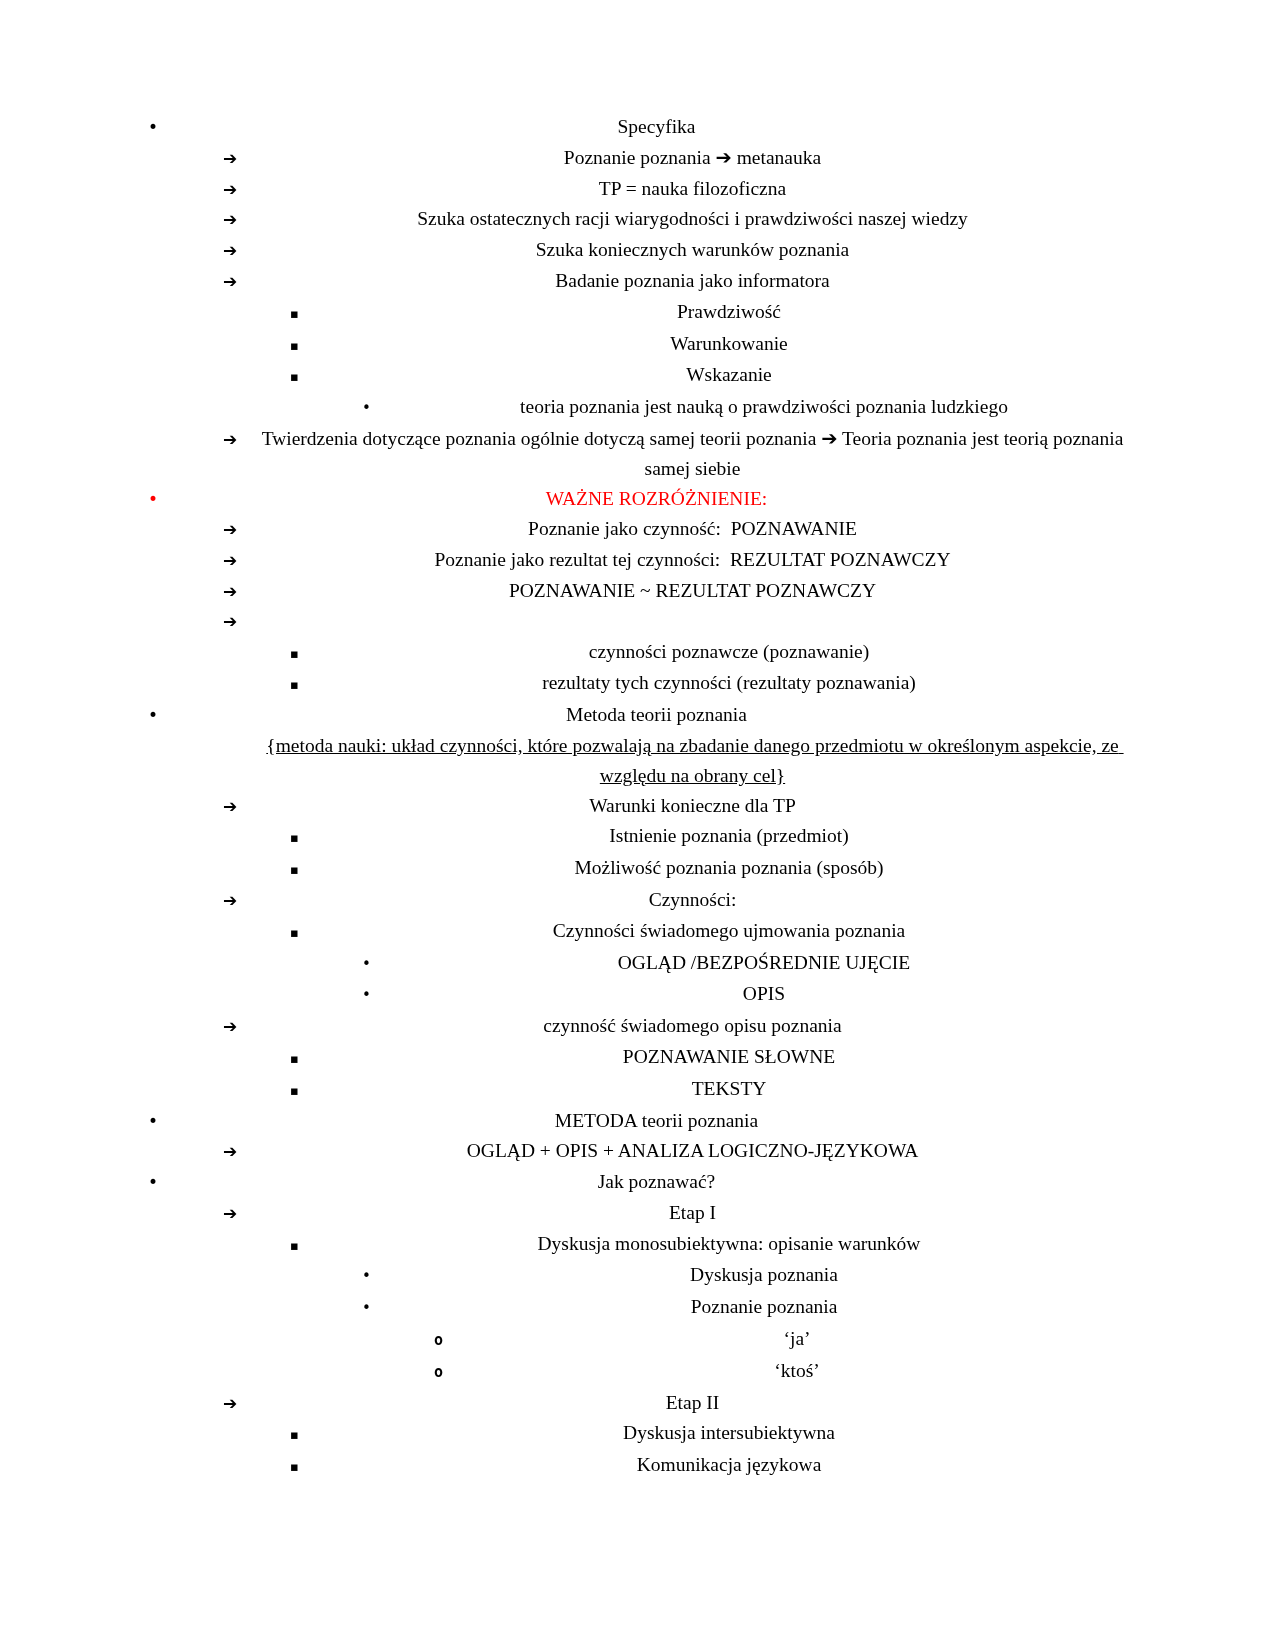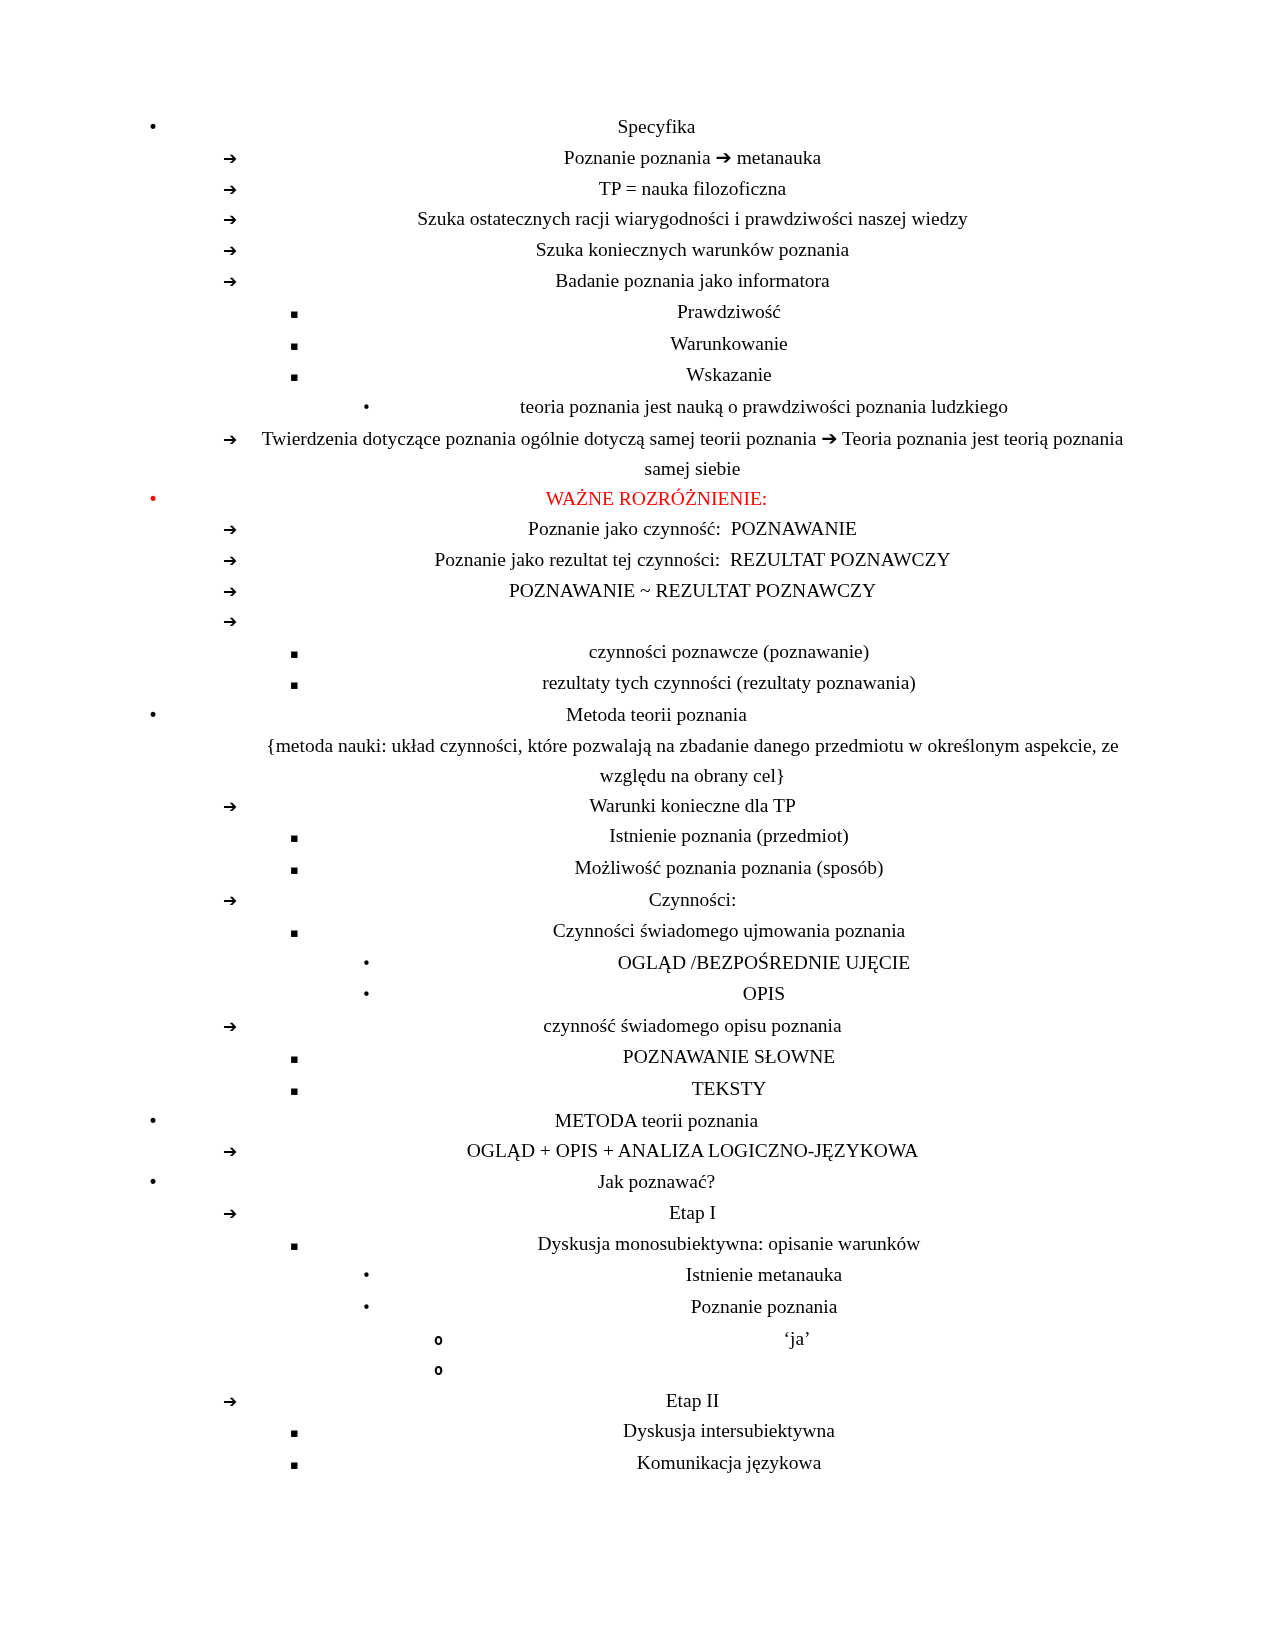--- a/index.html
+++ b/index.html
@@ -16,21 +16,21 @@
     line-height: 29.8px;
     color: #000000;
     overflow: hidden;
   }
   .row { display: flex; align-items: baseline; }
   .lv1 { padding-left: 148px; }
   .lv2 { padding-left: 223px; }
   .lv3 { padding-left: 290px; }
   .lv4 { padding-left: 362px; }
   .lv5 { padding-left: 434px; }
-  .nb.lv2 { padding-left: 255px; }
+  .nb.lv2 { padding-left: 255px; text-decoration: underline; }
   .bullet {
     flex: 0 0 auto;
     font-family: "DejaVu Sans", sans-serif;
   }
   .lv1 .bullet { width: 35px; font-size: 17px; }
   .lv2 .bullet { width: 32px; font-size: 17px; font-weight: bold; }
   .lv3 .bullet { width: 38px; font-size: 13px; }
   .lv4 .bullet { width: 36px; font-size: 15px; }
   .lv5 .bullet {
     width: 30px; font-size: 15px; font-weight: bold;
@@ -176,32 +176,33 @@
       <div class="row lv2">
         <span class="bullet">➔</span>
         <span class="txt">Etap I</span>
       </div>
       <div class="row lv3">
         <span class="bullet">▪</span>
         <span class="txt">Dyskusja monosubiektywna: opisanie warunków</span>
       </div>
       <div class="row lv4">
         <span class="bullet">•</span>
-        <span class="txt">Istnienie metanauka</span>
+        <span class="txt">Dyskusja poznania</span>
       </div>
       <div class="row lv4">
         <span class="bullet">•</span>
         <span class="txt">Poznanie poznania</span>
       </div>
       <div class="row lv5">
         <span class="bullet">o</span>
         <span class="txt">‘ja’</span>
       </div>
       <div class="row lv5">
         <span class="bullet">o</span>
+        <span class="txt">‘ktoś’</span>
       </div>
       <div class="row lv2">
         <span class="bullet">➔</span>
         <span class="txt">Etap II</span>
       </div>
       <div class="row lv3">
         <span class="bullet">▪</span>
         <span class="txt">Dyskusja intersubiektywna</span>
       </div>
       <div class="row lv3">

